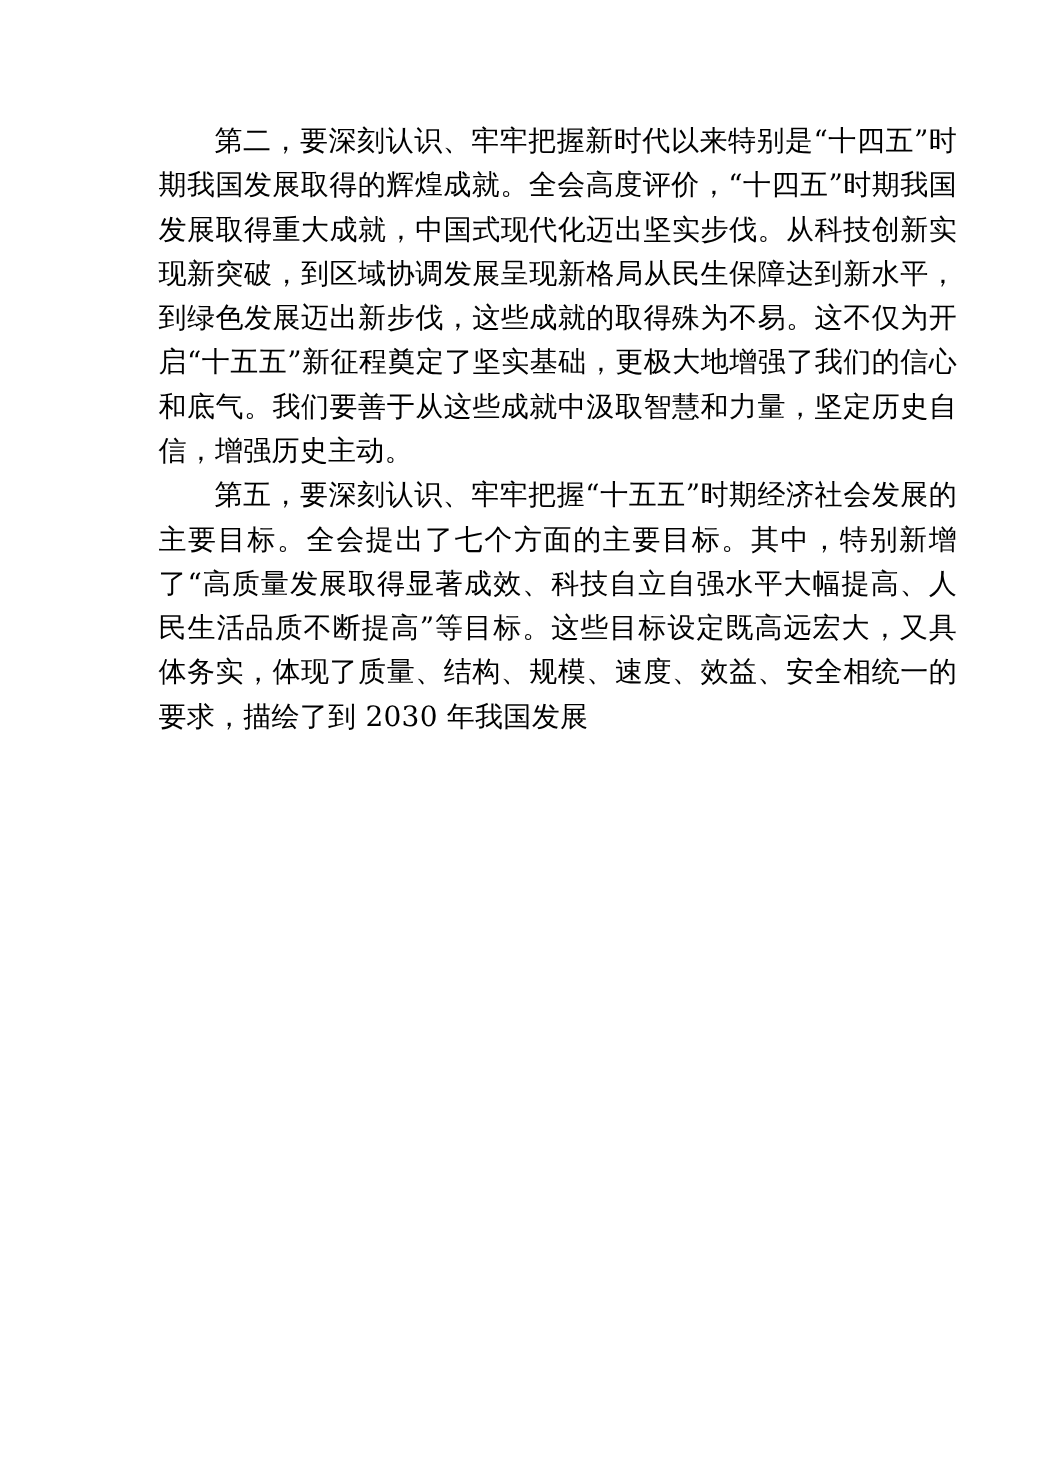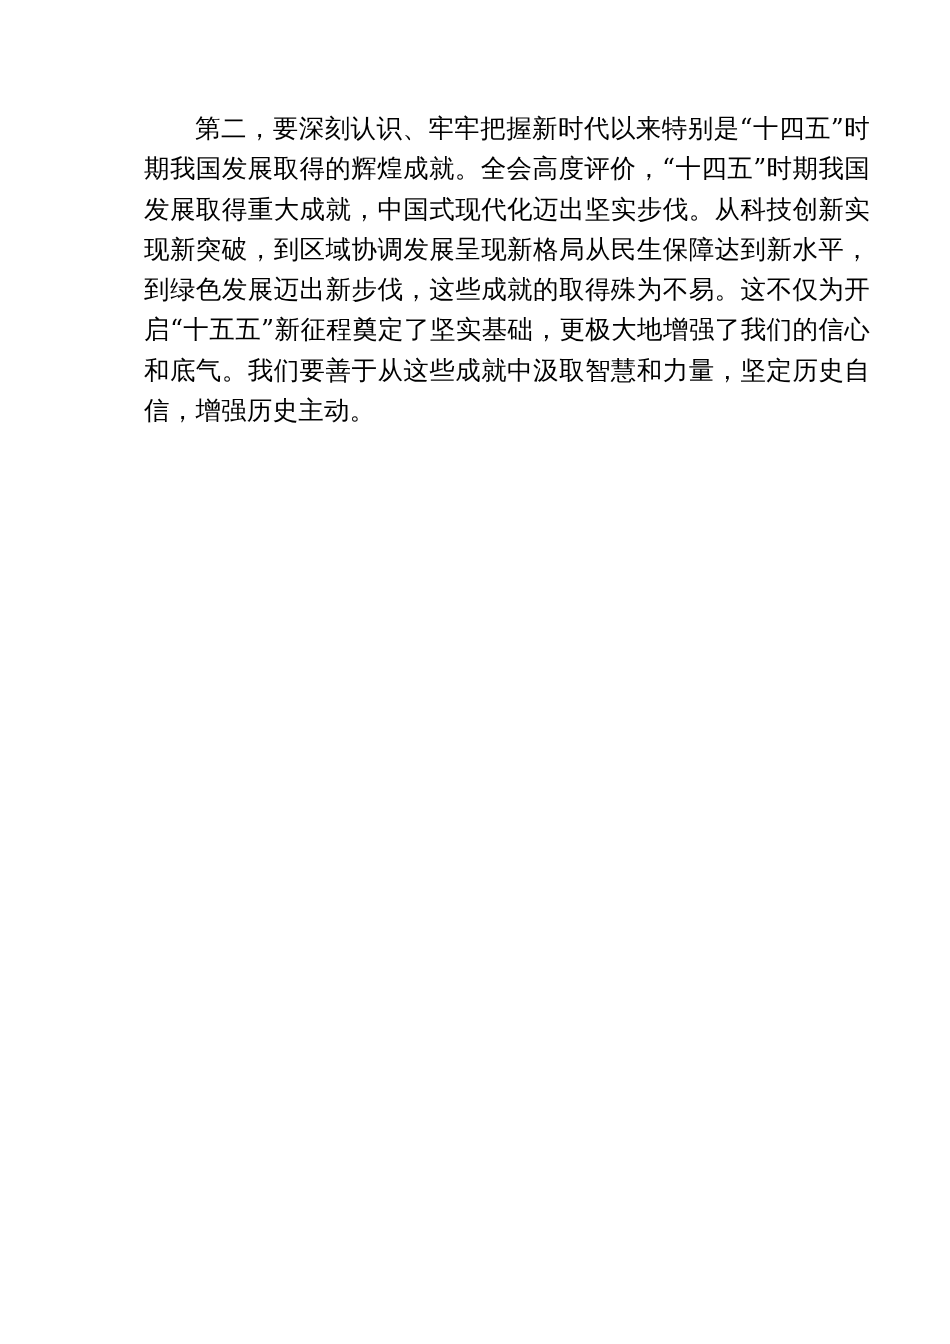--- a/index.html
+++ b/index.html
@@ -31,14 +31,15 @@
     text-indent: 2em;
     white-space: normal;
   }
 </style>
 </head>
 <body>
 
 <div class="page">
   <div class="doc-body">
     <p class="para">第二，要深刻认识、牢牢把握新时代以来特别是“十四五”时期我国发展取得的辉煌成就。全会高度评价，“十四五”时期我国发展取得重大成就，中国式现代化迈出坚实步伐。从科技创新实现新突破，到区域协调发展呈现新格局从民生保障达到新水平，到绿色发展迈出新步伐，这些成就的取得殊为不易。这不仅为开启“十五五”新征程奠定了坚实基础，更极大地增强了我们的信心和底气。我们要善于从这些成就中汲取智慧和力量，坚定历史自信，增强历史主动。</p>
+    <p class="para">第五，要深刻认识、牢牢把握“十五五”时期经济社会发展的主要目标。全会提出了七个方面的主要目标。其中，特别新增了“高质量发展取得显著成效、科技自立自强水平大幅提高、人民生活品质不断提高”等目标。这些目标设定既高远宏大，又具体务实，体现了质量、结构、规模、速度、效益、安全相统一的要求，描绘了到 2030 年我国发展</p>
   </div>
 </div>
 
 </body></html>

